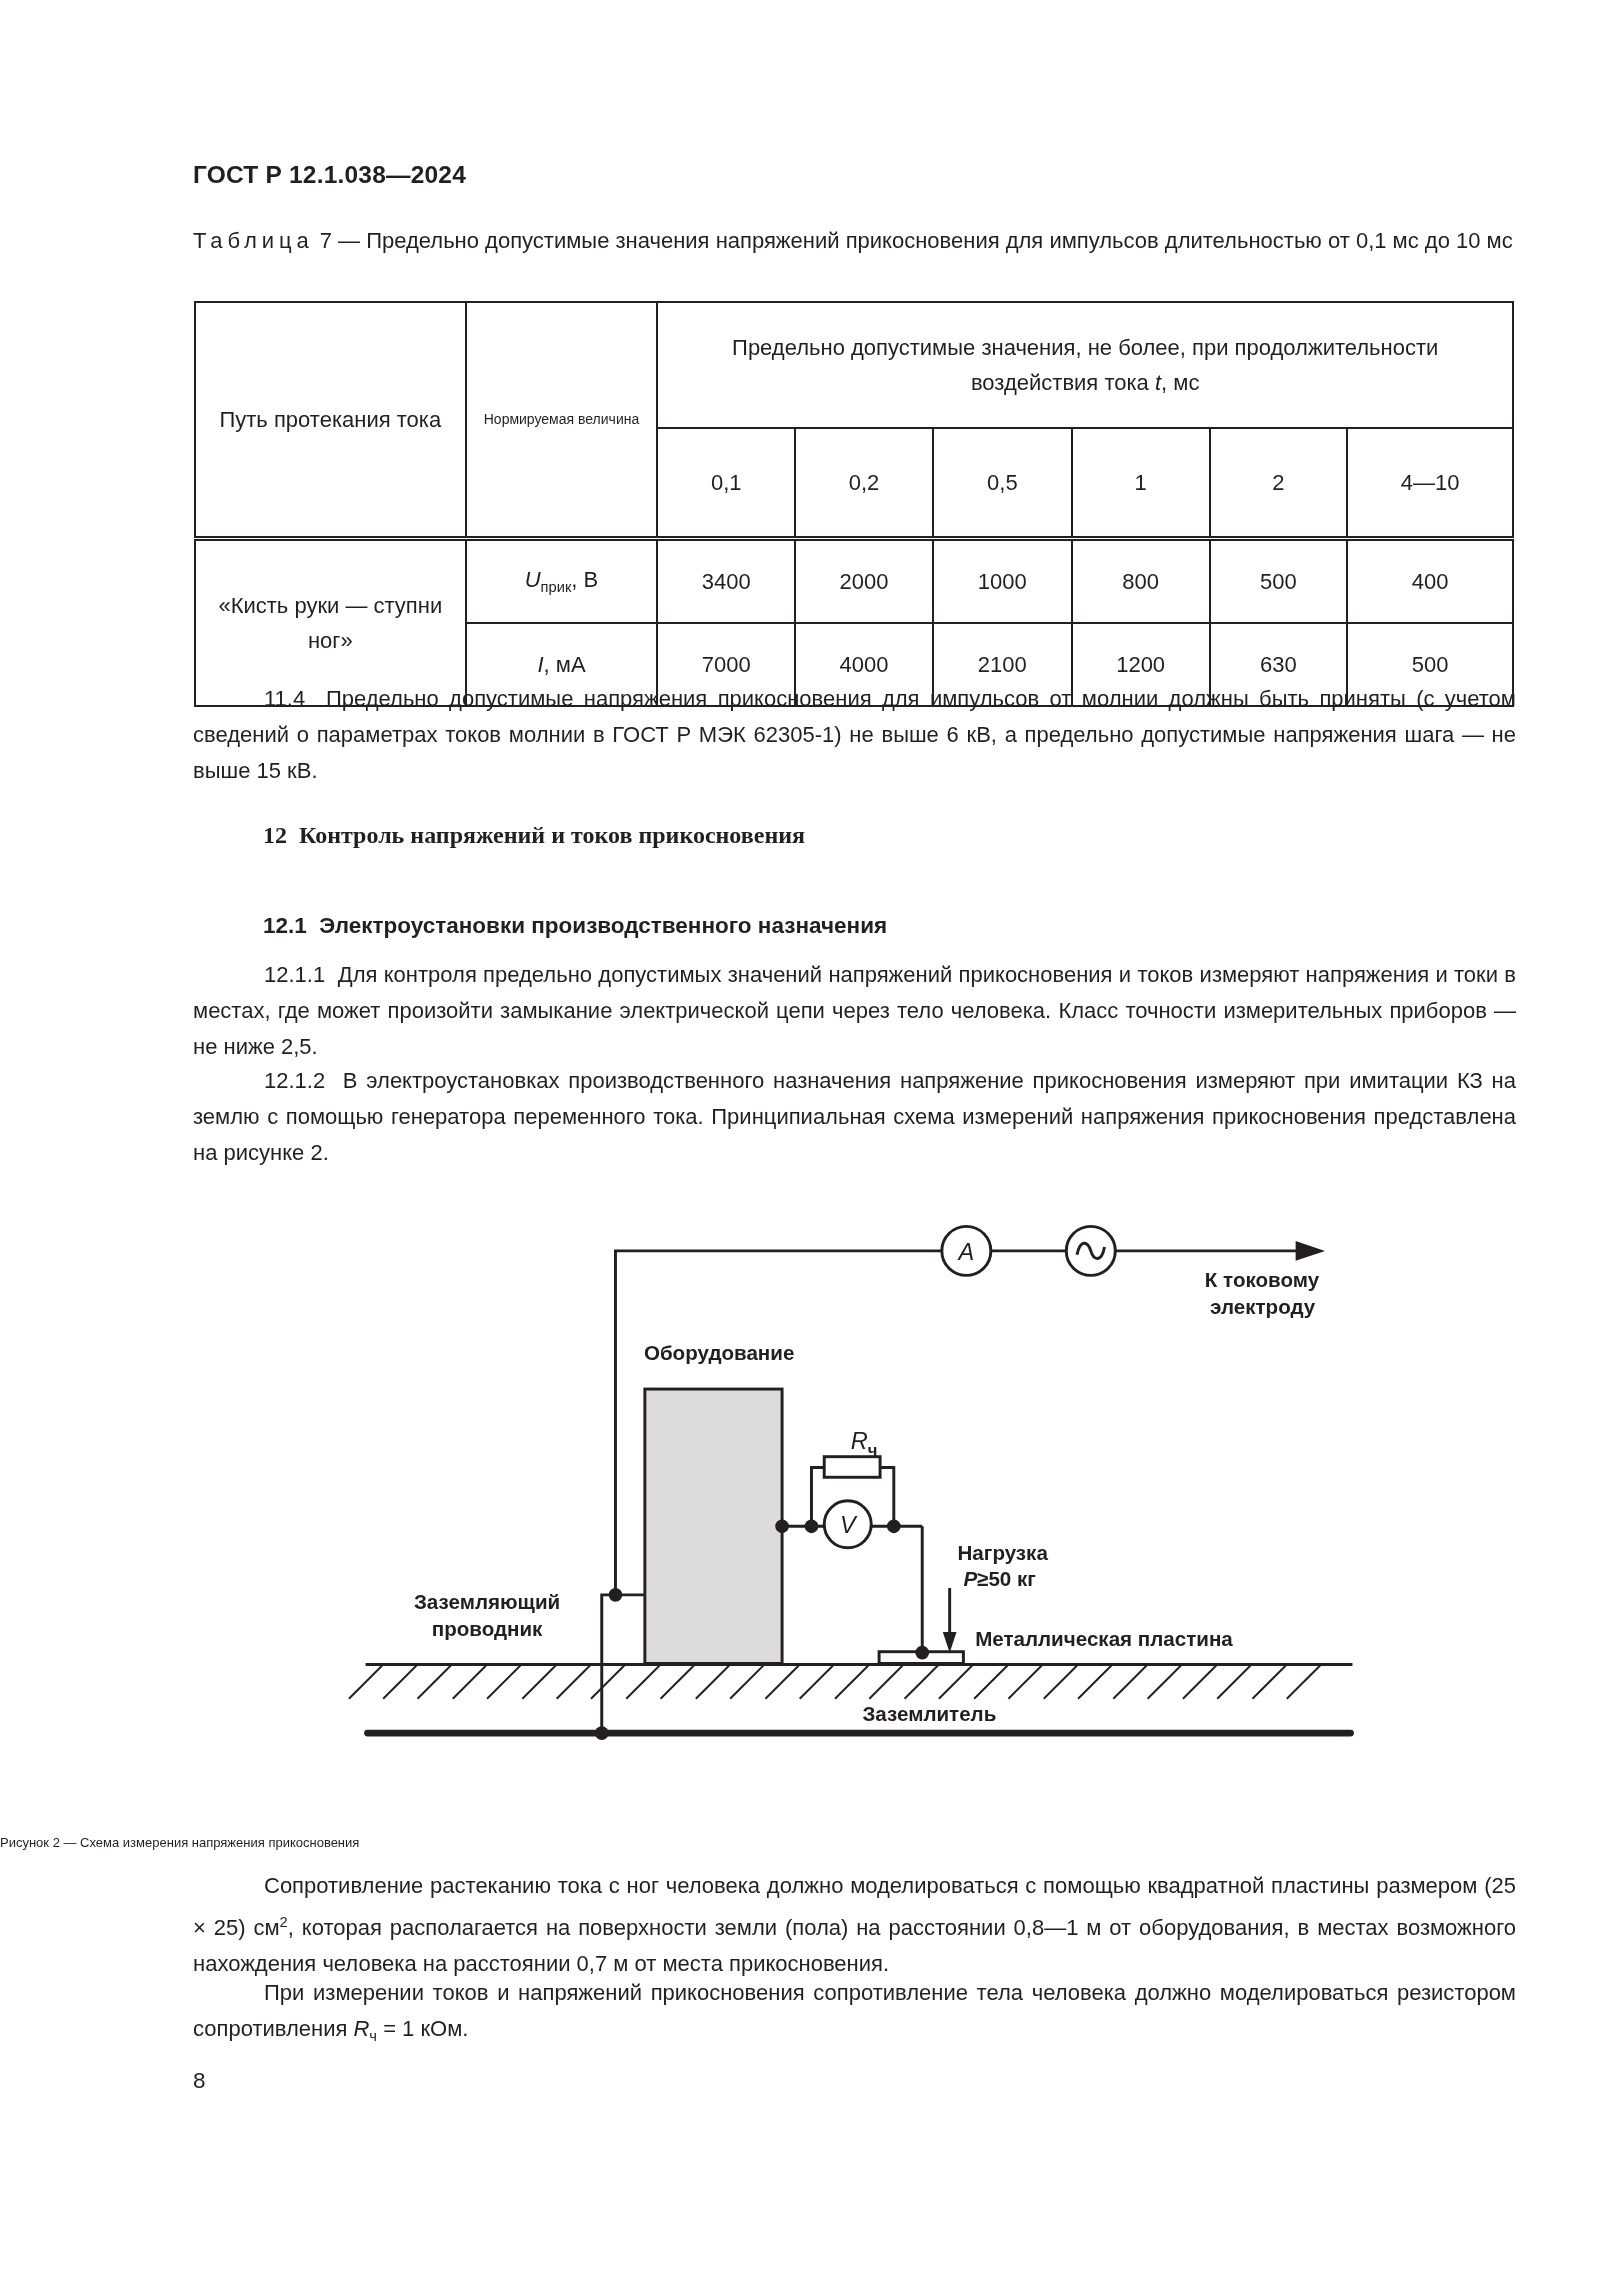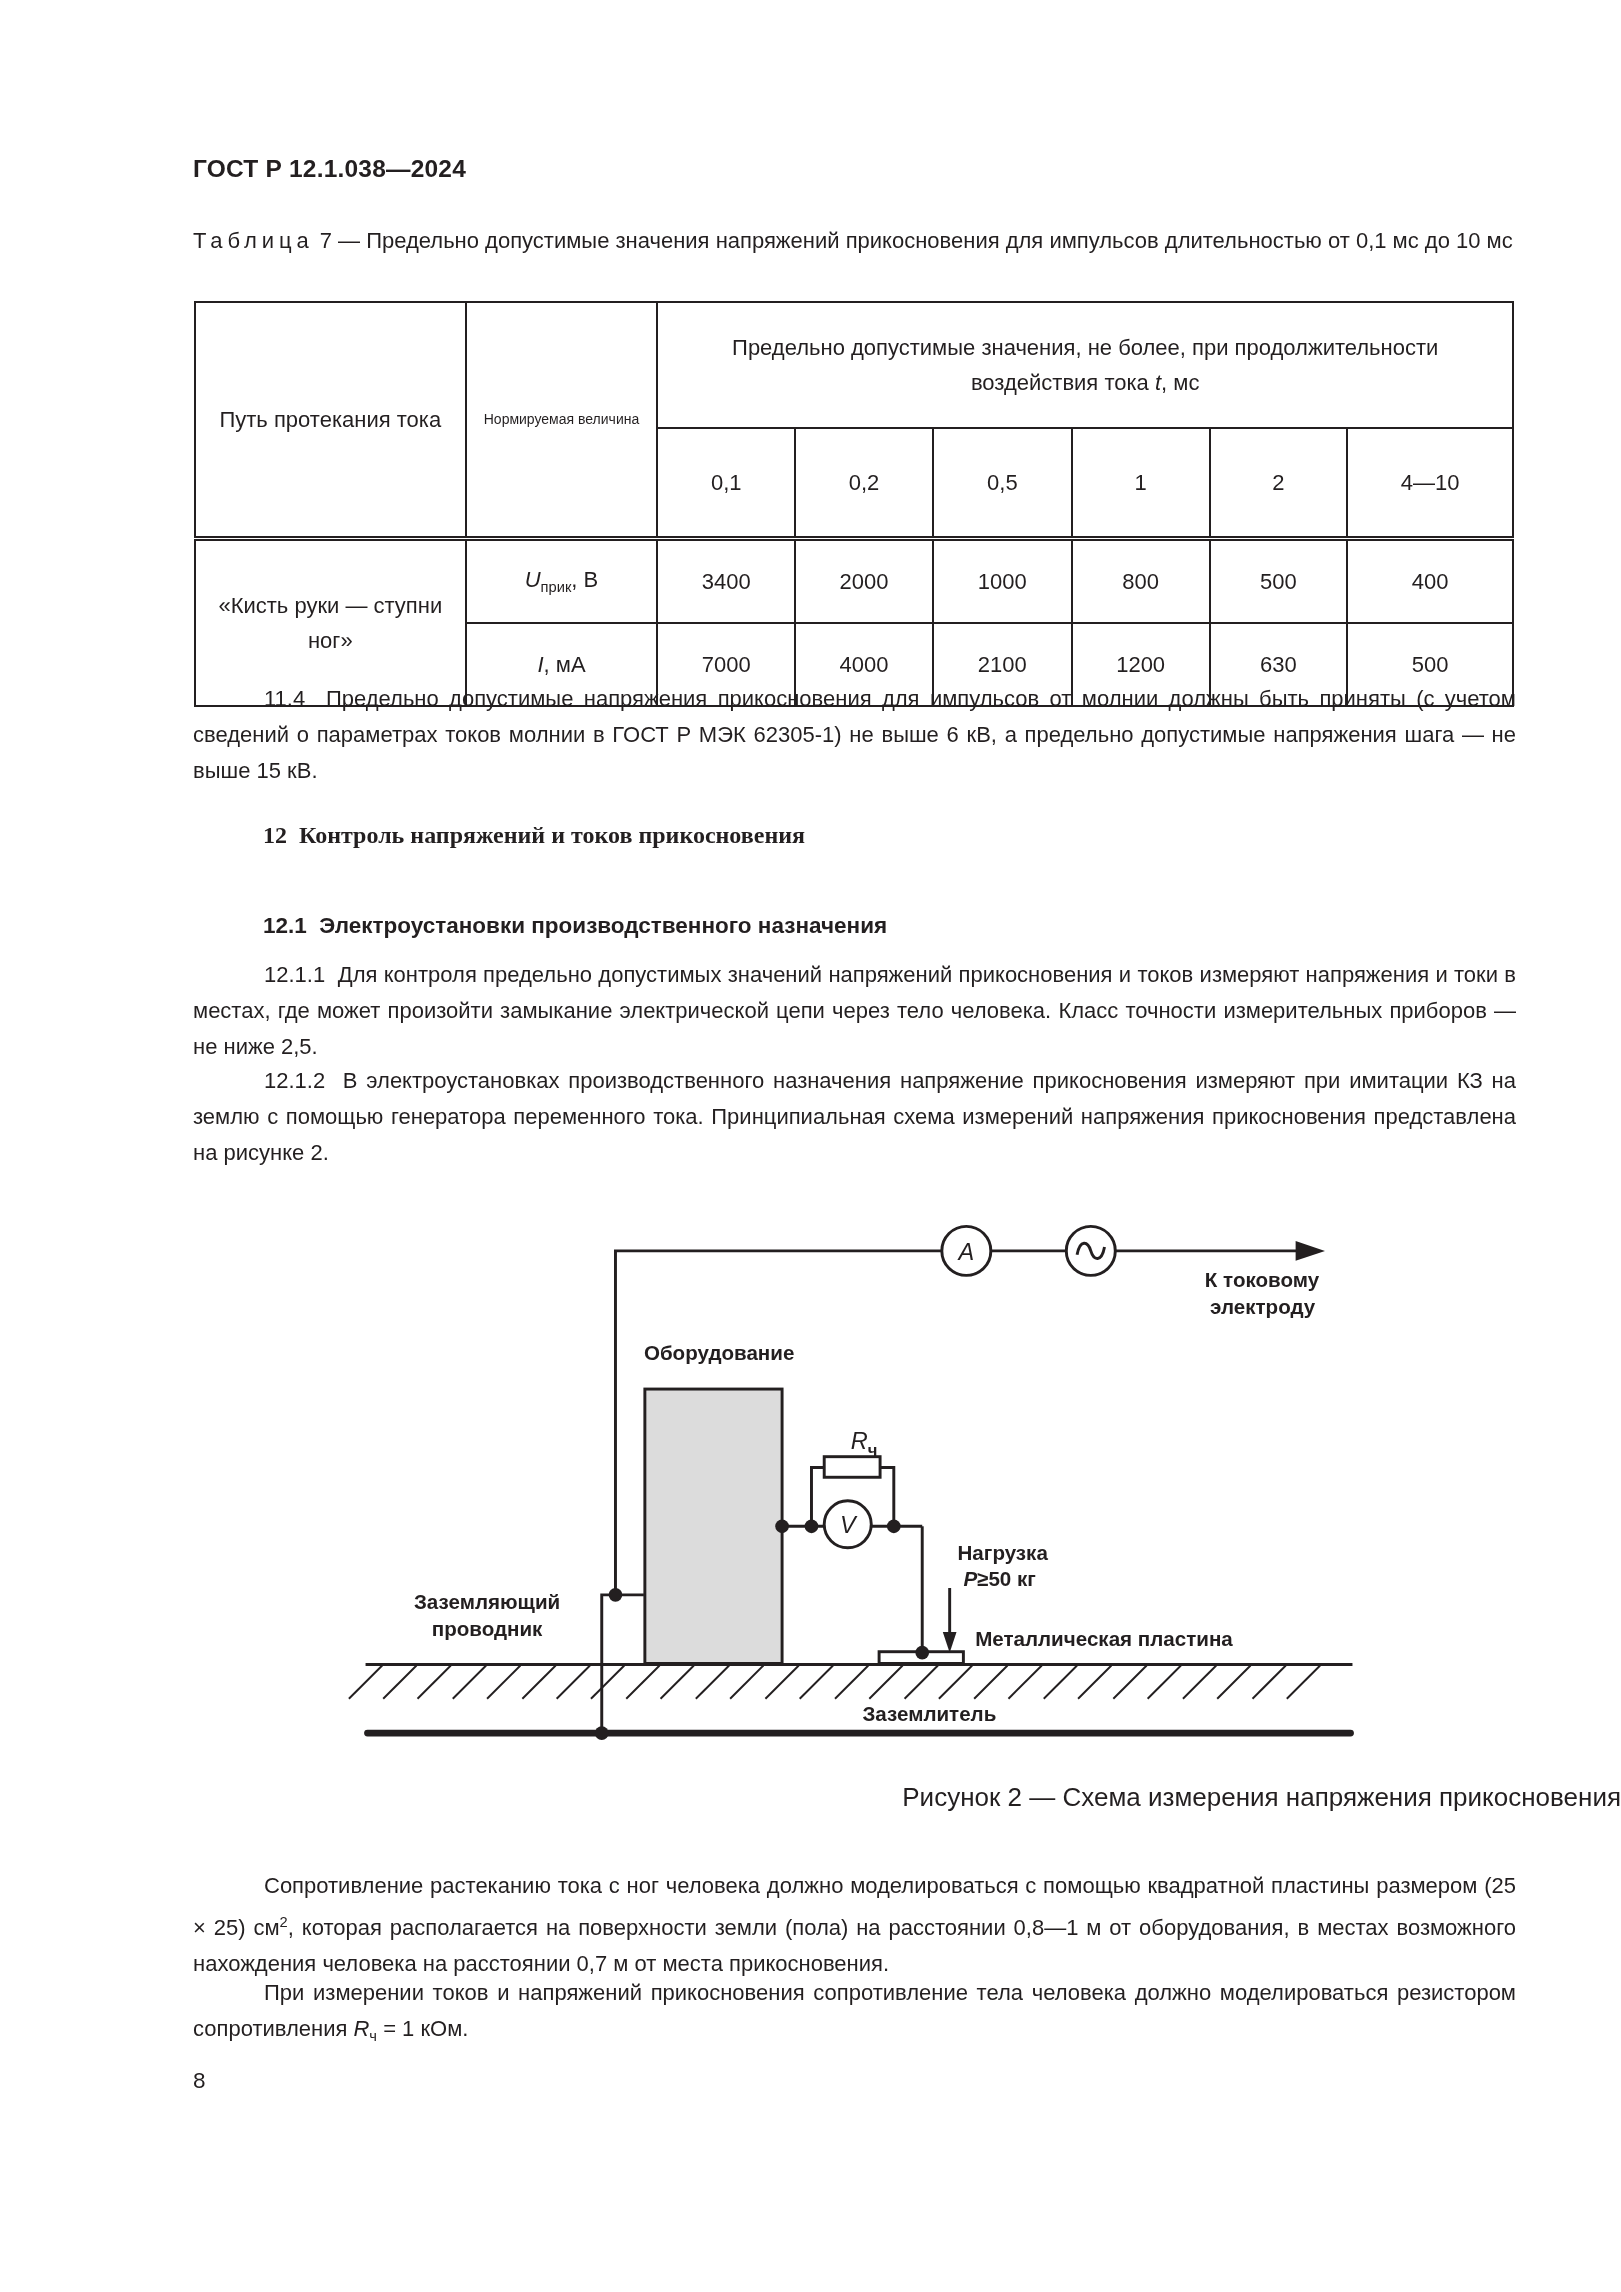--- a/index.html
+++ b/index.html
@@ -2,21 +2,21 @@
 <html><head>
 <meta charset="utf-8">
 <style>
   html, body { margin: 0; padding: 0; background: #ffffff; }
   body {
     width: 1621px; height: 2293px; position: relative; overflow: hidden;
     font-family: "Liberation Sans", "DejaVu Sans", sans-serif;
     color: #231f20;
   }
   .abs { position: absolute; }
-  .doc-code { left: 193px; top: 155px; font-size: 24.5px; font-weight: bold; letter-spacing: 0.2px; }
+  .doc-code { left: 193px; top: 161px; font-size: 24.5px; font-weight: bold; letter-spacing: 0.2px; }
   .table-caption { left: 193px; top: 225px; width: 1323px; font-size: 22px; line-height: 31px; text-align: justify; }
   .table-caption .spaced { letter-spacing: 4.9px; }
 
   table.data {
     position: absolute; left: 194px; top: 301px; width: 1320px;
     border-collapse: collapse; font-size: 22px; text-align: center;
   }
   table.data td { border: 2px solid #231f20; padding: 8px; vertical-align: middle; }
   table.data tr.h1 td { height: 124px; }
   table.data tr.h2 td { height: 91px; }
@@ -30,21 +30,21 @@
   .hdr-long { line-height: 35px; padding: 0 36px !important; }
   sub { font-size: 14.7px; }
   .it { font-style: italic; }
 
   .para { left: 193px; width: 1323px; font-size: 22px; line-height: 36px; text-align: justify; }
   .para .ind { display: inline-block; width: 71px; }
   .h-section { left: 263px; top: 822px; font-size: 24px; font-weight: bold; font-family: Liberation Serif, serif; }
   .h-subsection { left: 263px; top: 913px; font-size: 22.5px; font-weight: bold; }
 
   .figure { left: 0; top: 0; width: 1621px; height: 2293px; pointer-events: none; }
-  .figure-caption { left: 0; width: 1621px; top: 1782px; text-align: right; font-size: 26px; }
+  .figure-caption { left: 0; width: 1621px; top: 1835px; text-align: left; font-size: 13px; }
   .page-num { left: 193px; top: 2068px; font-size: 22.5px; }
   .diag-label { font-family: "Liberation Sans", "DejaVu Sans", sans-serif; font-weight: bold; font-size: 21px; fill: #231f20; }
   .diag-sym { font-family: "Liberation Sans", "DejaVu Sans", sans-serif; font-style: italic; font-size: 24px; fill: #231f20; }
 </style>
 </head>
 <body>
 
 <div class="abs doc-code">ГОСТ Р 12.1.038—2024</div>
 
 <div class="abs table-caption"><span class="spaced">Таблица</span> <span>7</span><span> — Предельно допустимые значения напряжений прикосновения для импульсов длительностью от 0,1 мс до 10 мс</span></div>

